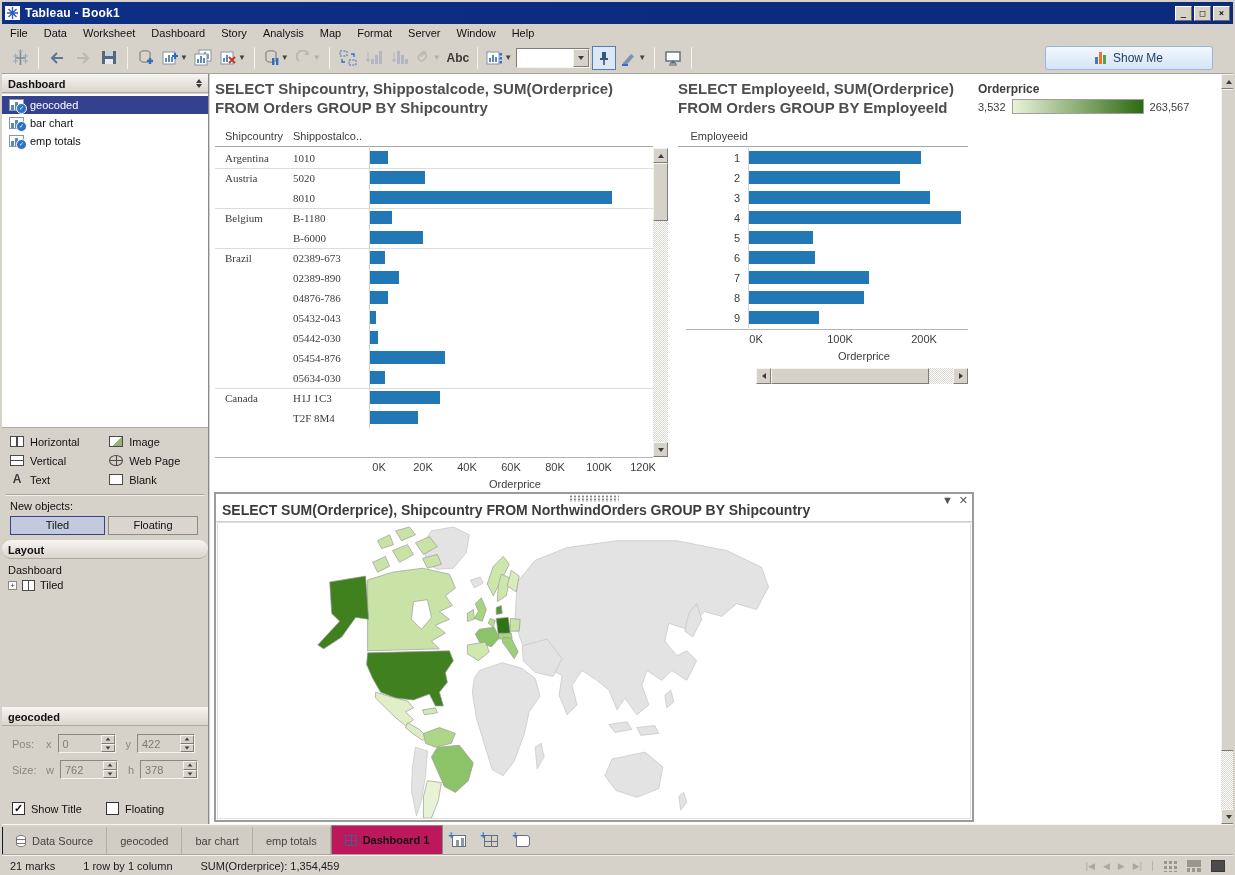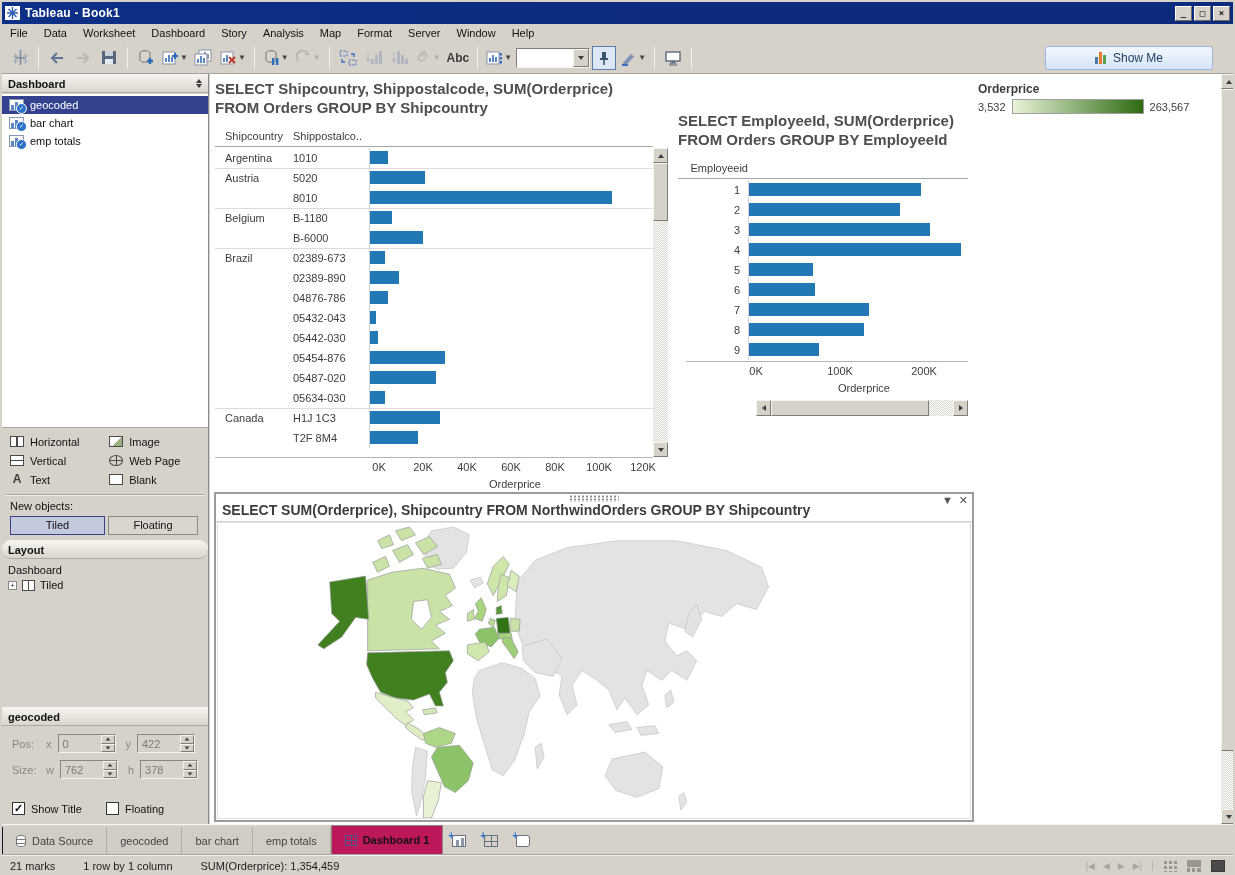--- a/index.html
+++ b/index.html
@@ -93,35 +93,35 @@
   .main-vscroll .sb-btn { width:16px; }
   .main-vscroll .sb-thumb { position:absolute; left:0; top:15px; width:16px; height:662px; }
   .main-vscroll .trk { position:absolute; left:0; top:677px; width:16px; height:58px; }
   .main-vscroll .dn { position:absolute; left:0; top:735px; }
 
   
   .c-title { position:absolute; left:0; font-size:15px; font-weight:bold; color:#4e4e4e; white-space:nowrap; }
   .chart1 { position:absolute; left:5px; top:6px; width:455px; height:416px; }
   .chart1 .hdr-row { position:absolute; left:0; top:50px; width:438px; height:17px; border-bottom:1px solid #a6a6a6; display:flex; font-size:11px; color:#3d3d3d; }
   .h-country { width:78px; padding-left:10px; } .h-postal { width:76px; }
-  .chart1 .rows { position:absolute; left:0; top:68px; width:438px; height:308px; overflow:hidden; }
+  .chart1 .rows { position:absolute; left:0; top:68px; width:438px; height:308px; overflow:hidden;font-family:Liberation Serif, serif; }
   .t-row { height:20px; display:flex; font-size:11px; color:#3d3d3d; }
   .t-row.group-start { background-image:linear-gradient(#dcdcdc,#dcdcdc); background-size:100% 1px; background-repeat:no-repeat; }
   .cell-country { width:78px; padding:4px 0 0 10px; } .cell-postal { width:76px; padding-top:4px; }
   .bar-zone { flex:1; position:relative; border-left:1px solid #d4d4d4; }
   .bar { position:absolute; left:0; top:3px; height:13px; }
   .axis-line { position:absolute; height:1px; background:#b4b4b4; }
   .tick { position:absolute; transform:translateX(-50%); font-size:11px; color:#3d3d3d; white-space:nowrap; }
   .x-label { position:absolute; transform:translateX(-50%); font-size:11px; color:#3d3d3d; }
   .chart1 .vscroll { position:absolute; left:438px; top:68px; width:15px; height:309px; }
   .chart1 .vscroll .sb-thumb { position:absolute; left:0; top:15px; width:15px; height:58px; }
   .chart1 .vscroll .trk { position:absolute; left:0; top:73px; width:15px; height:221px; }
   .chart1 .vscroll .dn { position:absolute; left:0; top:294px; }
 
-  .chart2 { position:absolute; left:468px; top:6px; width:298px; height:380px;margin-top:32px; }
+  .chart2 { position:absolute; left:468px; top:6px; width:298px; height:380px; }
   .chart2 .hdr-row { position:absolute; left:0; top:50px; width:290px; height:17px; border-bottom:1px solid #a6a6a6; font-size:11px; color:#3d3d3d; }
   .h-emp { display:inline-block; width:70px; text-align:right; }
   .chart2 .rows { position:absolute; left:0; top:68px; width:290px; }
   .e-label { width:70px; text-align:right; padding:4px 8px 0 0; }
   .chart2 .bar-zone { margin-left:0; }
   .hscroll { position:absolute; left:78px; top:288px; width:212px; height:16px; display:flex; }
   .hscroll .sb-btn { width:15px; height:16px; }
   .hscroll .sb-thumb { width:158px; height:16px; }
   .hscroll .trk { flex:1; }
 
@@ -568,27 +568,20 @@
               <span class="cell-postal">05442-030</span>
               <div class="bar-zone">
                 <div class="bar" style="width: 8px; background: rgb(33, 120, 181);"></div>
               </div>
             </div>
             <div class="t-row">
               <span class="cell-country"></span>
               <span class="cell-postal">05454-876</span>
               <div class="bar-zone">
                 <div class="bar" style="width: 75px; background: rgb(33, 120, 181);"></div>
-              </div>
-            </div>
-            <div class="t-row">
-              <span class="cell-country"></span>
-              <span class="cell-postal">05487-020</span>
-              <div class="bar-zone">
-                <div class="bar" style="width: 66px; background: rgb(33, 120, 181);"></div>
               </div>
             </div>
             <div class="t-row">
               <span class="cell-country"></span>
               <span class="cell-postal">05634-030</span>
               <div class="bar-zone">
                 <div class="bar" style="width: 15px; background: rgb(33, 120, 181);"></div>
               </div>
             </div>
             <div class="t-row group-start">

